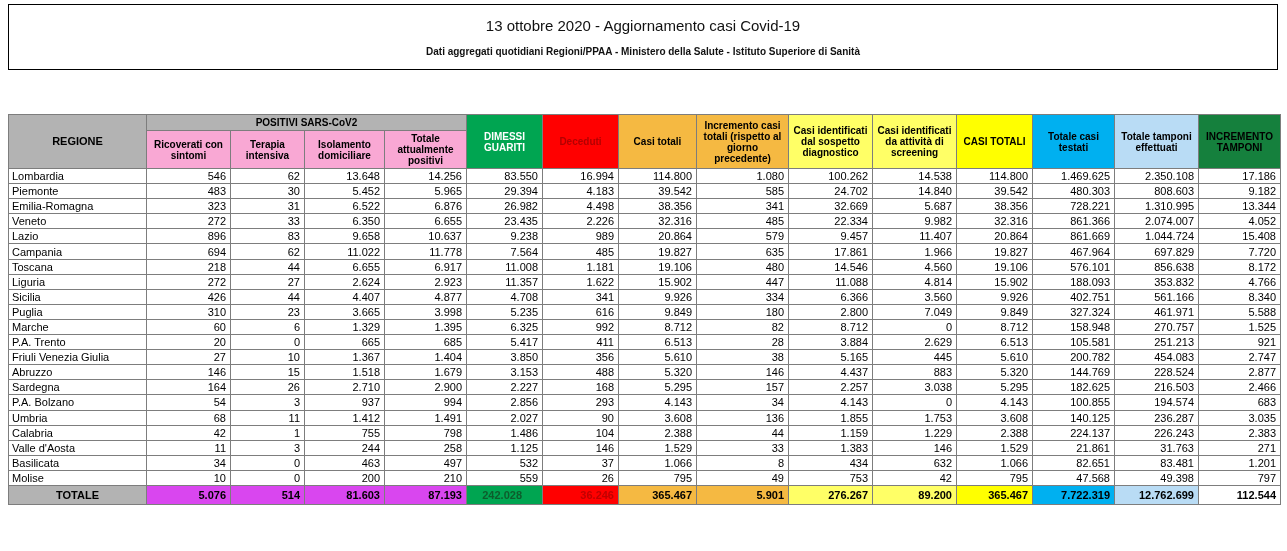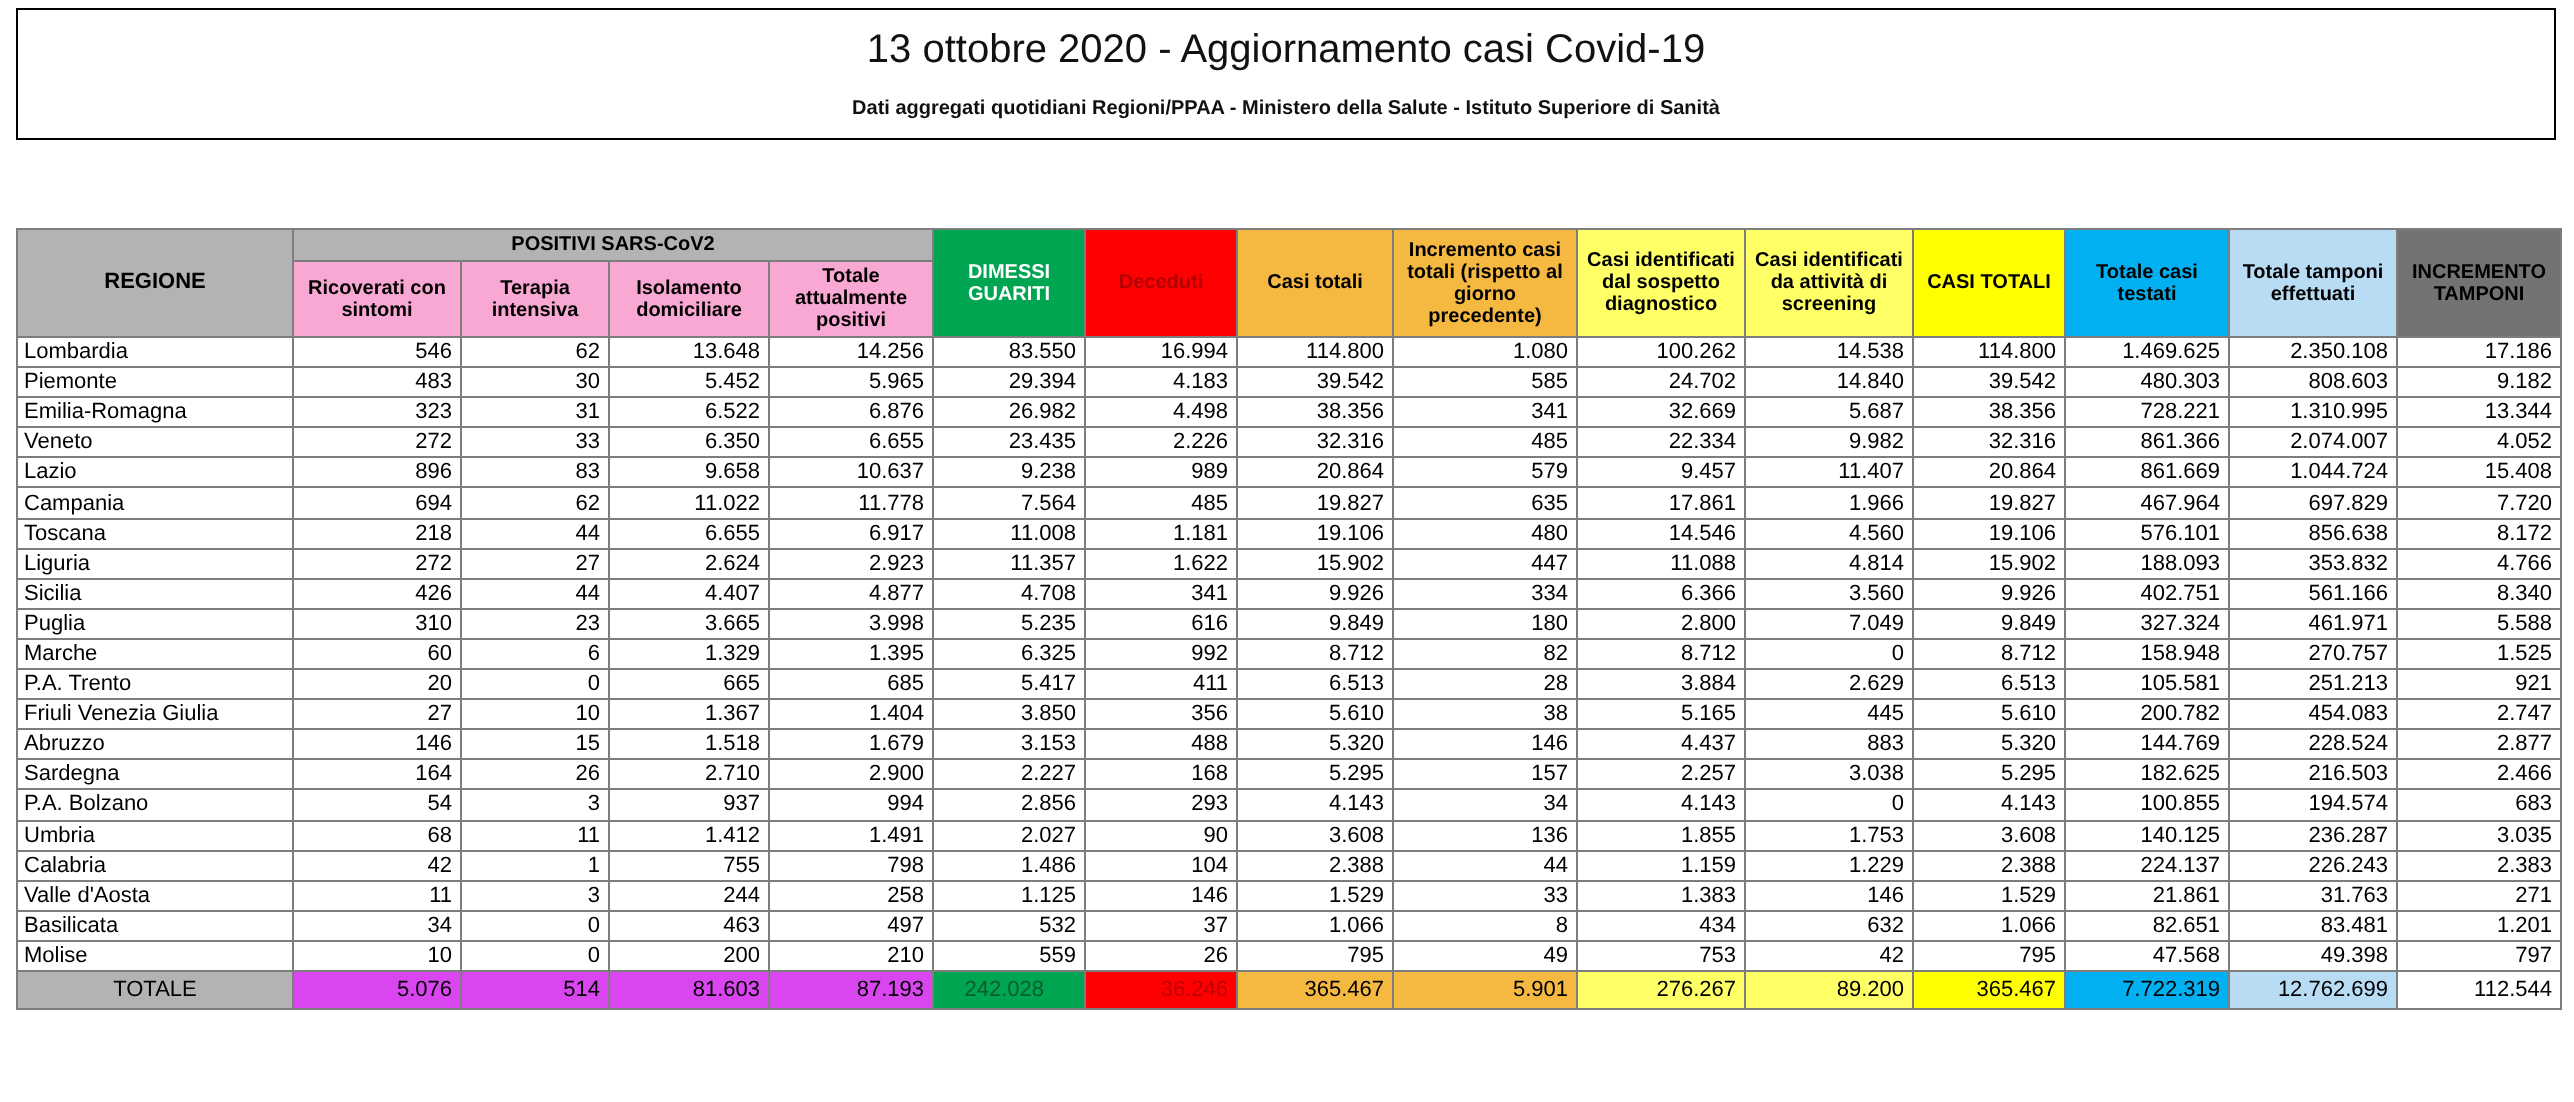--- a/index.html
+++ b/index.html
@@ -11,21 +11,21 @@
   }
   .page{position:relative;width:1287px;height:551px;overflow:hidden;}
 
   
   .header-box{
     position:absolute;left:8px;top:4px;width:1270px;height:66px;
     border:1px solid #000;background:#fff;
     display:flex;flex-direction:column;align-items:center;justify-content:center;
     box-sizing:border-box;
   }
-  .header-title{font-size:20px;font-weight:400;color:#111;margin-bottom:12px;}
+  .header-title{font-size:15px;font-weight:400;color:#111;margin-bottom:12px;}
   .header-sub{font-size:10px;font-weight:700;color:#111;}
 
   
   .table-wrap{position:absolute;left:8px;top:114px;width:1272px;}
   table{border-collapse:collapse;table-layout:fixed;width:1272px;font-size:11px;}
   th,td{border:1px solid #7d7d7d;padding:0;}
   thead th{
     text-align:center;vertical-align:middle;
     font-size:10px;font-weight:700;line-height:1.1;
     padding:2px 2px;
@@ -34,28 +34,28 @@
   .hdr-pos{background:#b3b3b3;}
   .hdr-sub{background:#f9a8d4;font-weight:700;font-size:10px;}
   .hdr-dimessi{background:#00a551;color:#ffffff;}
   .hdr-dec{background:#ff0000;color:#b30000;}
   .hdr-casitot{background:#f5b942;}
   .hdr-incr{background:#f5b942;}
   .hdr-ident{background:#ffff66;}
   .hdr-casitotali2{background:#ffff00;}
   .hdr-testati{background:#00b0f0;}
   .hdr-tamponi{background:#b9dcf5;}
-  .hdr-incrtamponi{background:#737373;}
+  .hdr-incrtamponi{background:#15803d;}
 
   tbody td{height:14.1px;line-height:14px;font-size:11px;}
   td.region{text-align:left;padding-left:3px;}
   td.num{text-align:right;padding-right:4px;}
 
   tfoot td{
-    height:18px;line-height:18px;font-weight:400;font-size:11px;
+    height:18px;line-height:18px;font-weight:700;font-size:11px;
   }
   tfoot td.region{background:#b3b3b3;text-align:center;padding-left:0;}
   tfoot td.n-grey{background:#d946ef;text-align:right;padding-right:4px;}
   tfoot td.n-green{background:#00a551;text-align:right;padding-right:20px;color:#0d5c2c;}
   tfoot td.n-red{background:#ff0000;text-align:right;padding-right:4px;color:#c00000;margin-top:20px;}
   tfoot td.n-orange{background:#f5b942;text-align:right;padding-right:4px;}
   tfoot td.n-yellowlight{background:#ffff66;text-align:right;padding-right:4px;}
   tfoot td.n-yellow{background:#ffff00;text-align:right;padding-right:4px;}
   tfoot td.n-blue{background:#00b0f0;text-align:right;padding-right:4px;}
   tfoot td.n-lightblue{background:#b9dcf5;text-align:right;padding-right:4px;}

